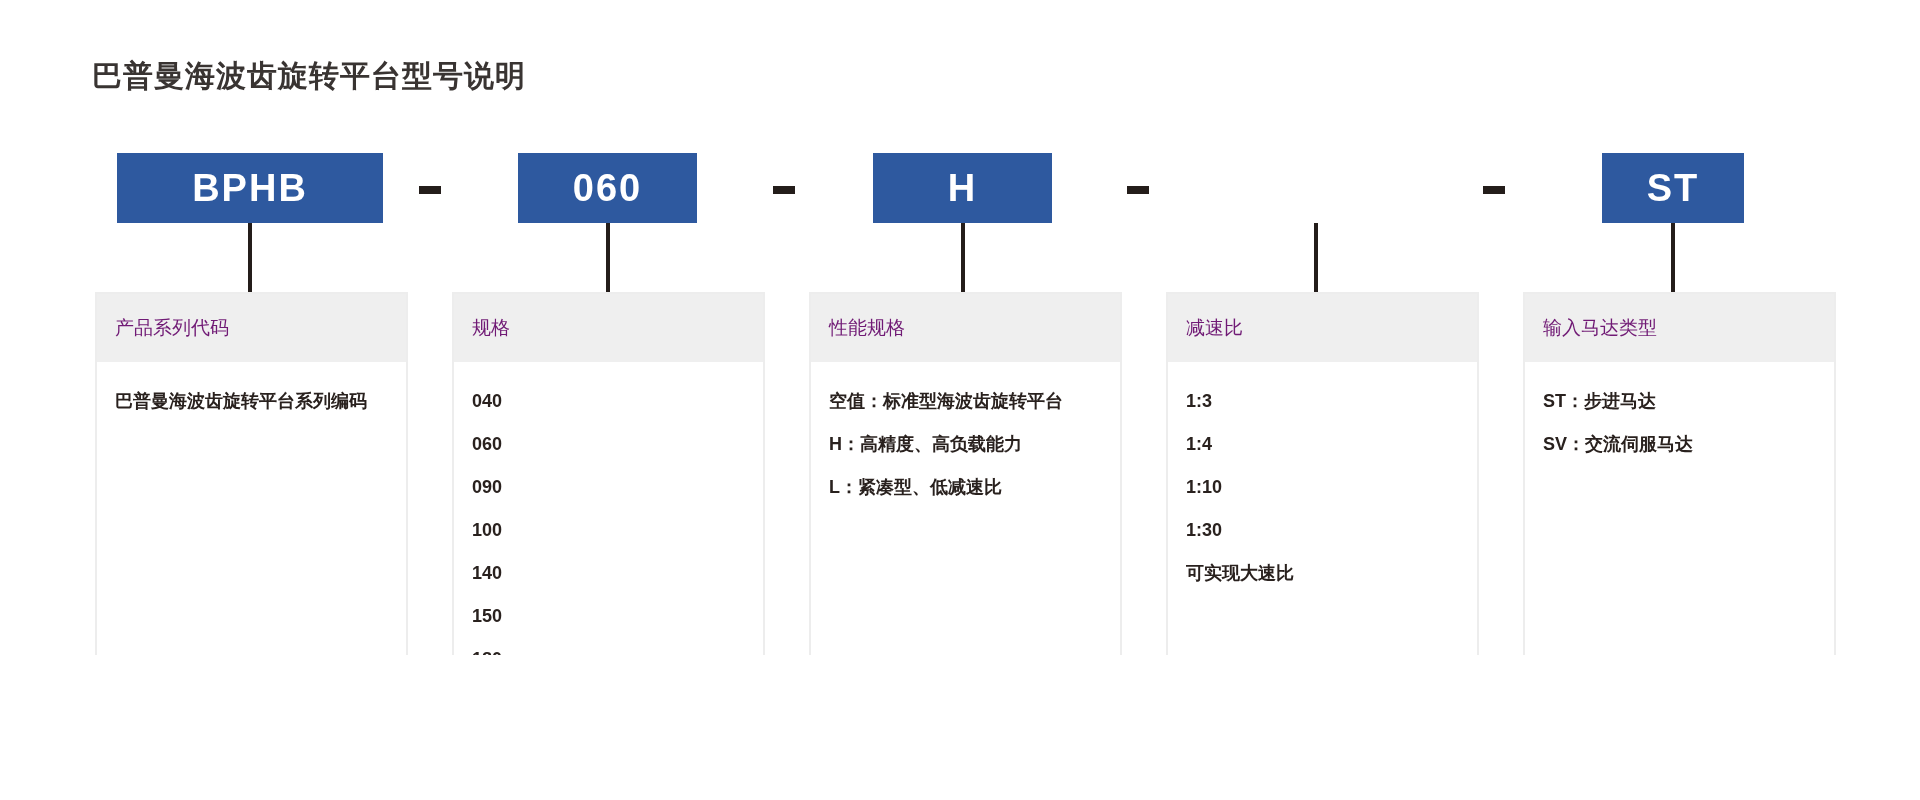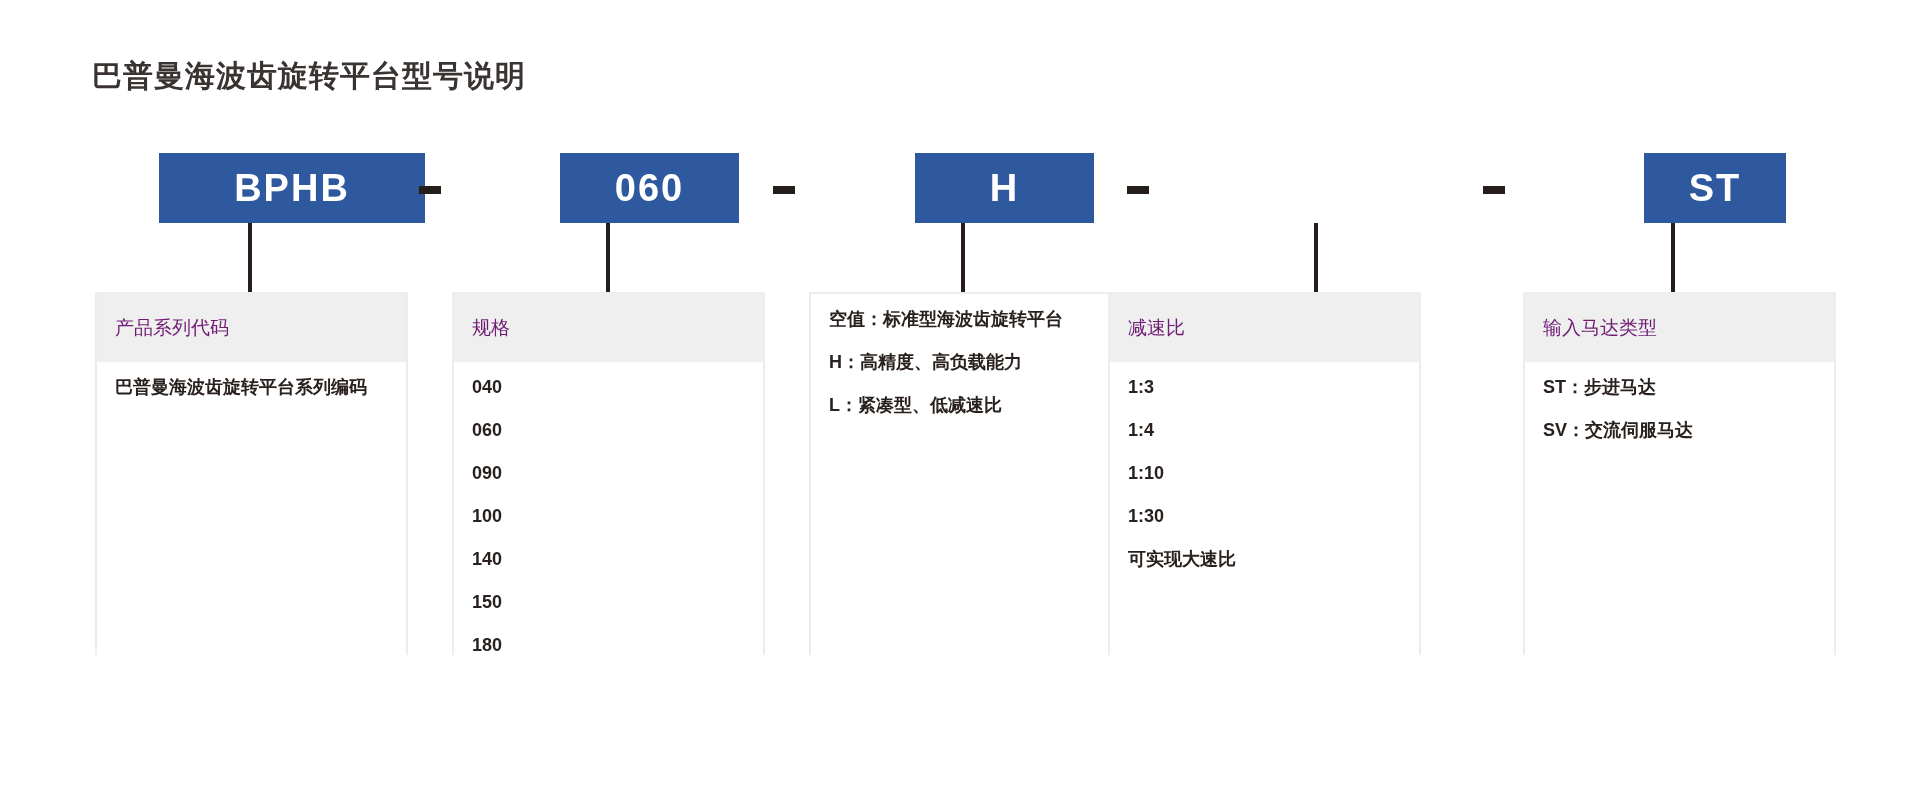--- a/index.html
+++ b/index.html
@@ -31,21 +31,20 @@
     height: 70px;
     background: #2E599F;
     color: #ffffff;
     font-size: 38px;
     font-weight: bold;
     letter-spacing: 2px;
     display: flex;
     align-items: center;
     justify-content: center;
     white-space: nowrap;
-    margin-left: 42px;
   }
   .seg-0 { left: 117px;  width: 266px; }
   .seg-1 { left: 518px;  width: 179px; }
   .seg-2 { left: 873px;  width: 179px; }
   .seg-3 { left: 1228px; width: 176px; }
   .seg-4 { left: 1602px; width: 142px; }
 
   
   .dash {
     position: absolute;
@@ -78,36 +77,36 @@
     position: absolute;
     top: 292px;
     width: 313px;
     height: 444px;
     background: #ffffff;
     border: 2px solid #EDEDED;
   }
   .card-0 { left: 95px; }
   .card-1 { left: 452px; }
   .card-2 { left: 809px; }
-  .card-3 { left: 1108px; }
+  .card-3 { left: 1166px; }
   .card-4 { left: 1523px; }
 
   .card-header {
     height: 68px;
     background: #EFEFEF;
     display: flex;
     align-items: center;
     padding-left: 18px;
     font-size: 19px;
     font-weight: normal;
     color: #701a75;
     white-space: nowrap;
   }
   .card-body {
-    padding: 4px 14px 0 18px;
+    padding: 18px 14px 0 18px;
   }
   .card-line {
     line-height: 43px;
     font-size: 18px;
     font-weight: bold;
     color: #29211E;
     white-space: nowrap;
     overflow: hidden;
   }
 </style>
@@ -148,20 +147,21 @@
         <div class="card-line">090</div>
         <div class="card-line">100</div>
         <div class="card-line">140</div>
         <div class="card-line">150</div>
         <div class="card-line">180</div>
         <div class="card-line">200</div>
       </div>
   </div>
 
   <div class="card card-2">
+    <div class="card-header">性能规格</div>
     <div class="card-body">
         <div class="card-line">空值：标准型海波齿旋转平台</div>
         <div class="card-line">H：高精度、高负载能力</div>
         <div class="card-line">L：紧凑型、低减速比</div>
       </div>
   </div>
 
   <div class="card card-3">
     <div class="card-header">减速比</div>
     <div class="card-body">

